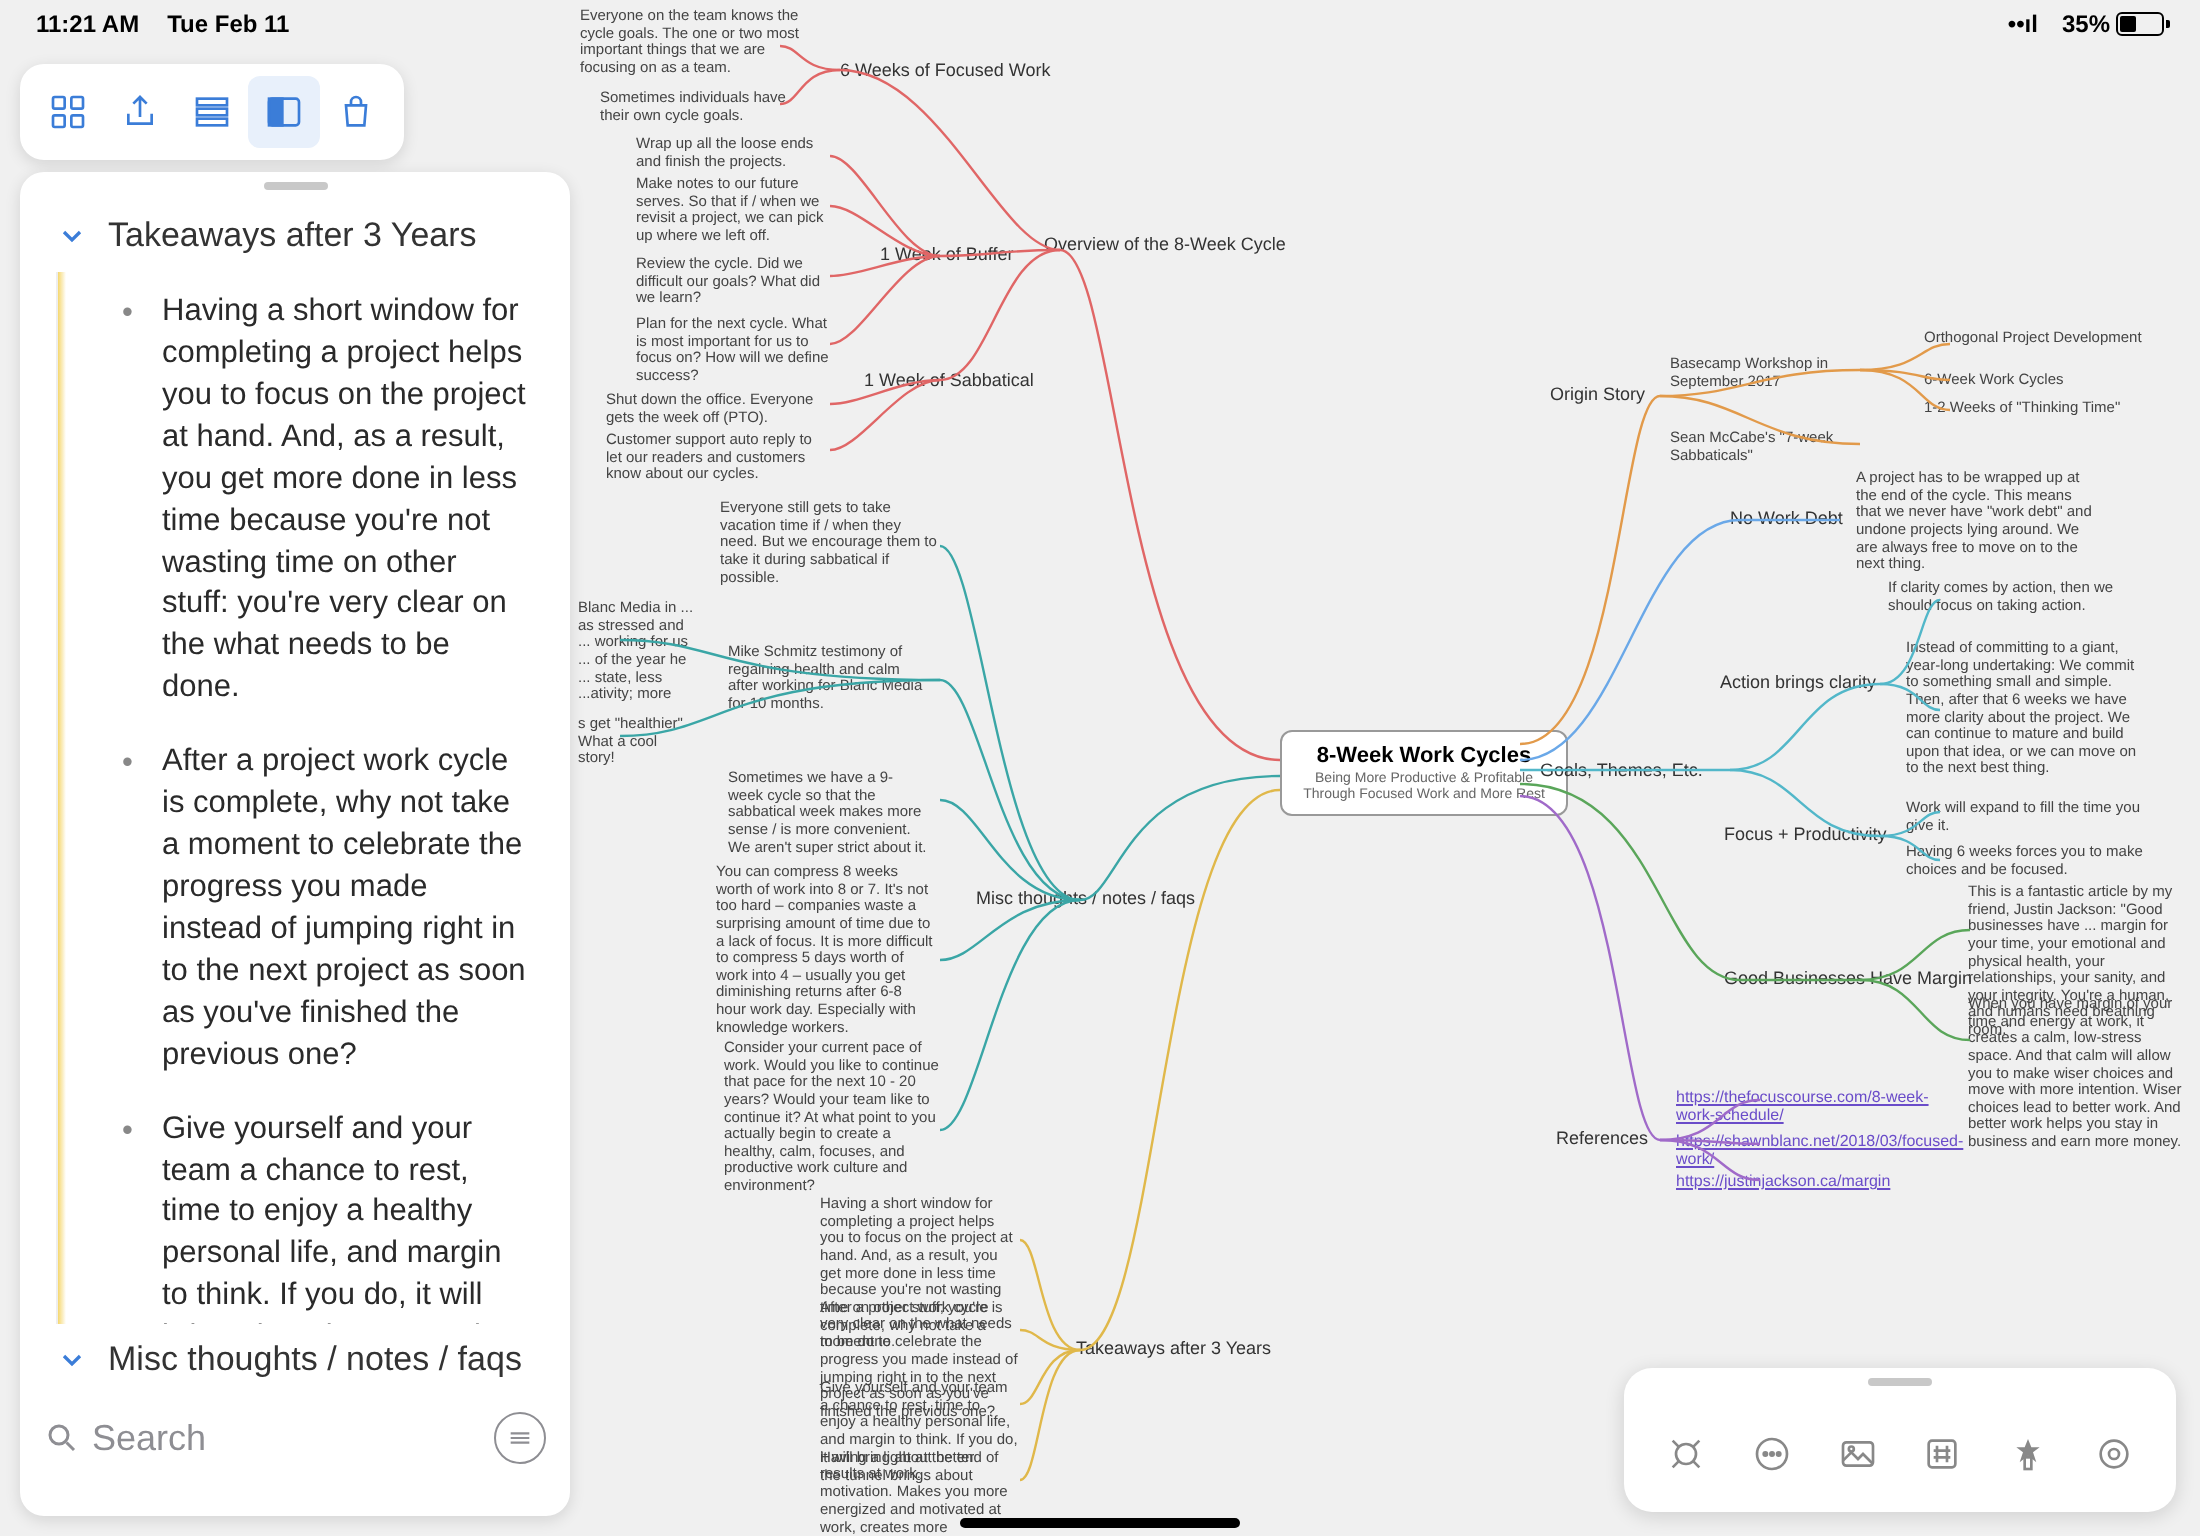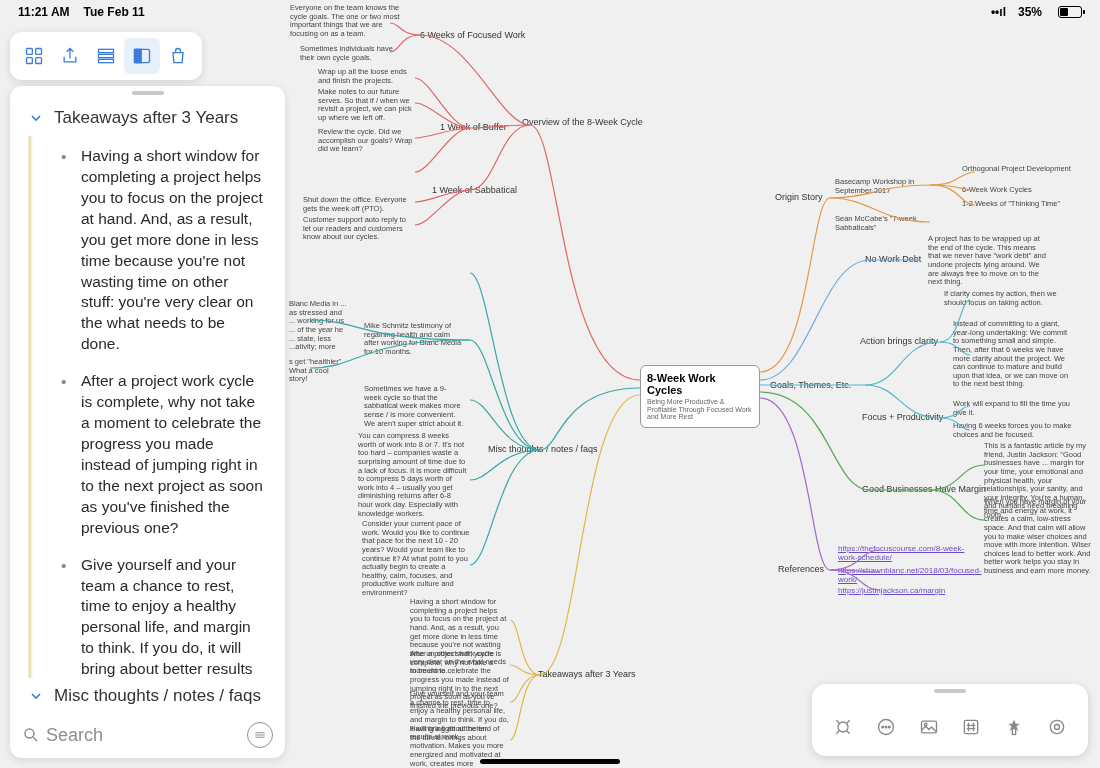--- a/index.html
+++ b/index.html
@@ -1,46 +1,46 @@
 <!DOCTYPE html>
 <html><head>
 <meta charset="utf-8">
 <style>
 *{margin:0;padding:0;box-sizing:border-box;font-family:-apple-system,BlinkMacSystemFont,sans-serif}
 body{width:1100px;height:768px;background:#f0f0f0;position:relative;overflow:hidden}
 .statusbar{position:absolute;top:0;left:0;right:0;height:24px;display:flex;justify-content:space-between;align-items:center;padding:0 18px;font-size:12px;font-weight:600;z-index:100}
 .statusbar .left{display:flex;gap:14px}
 .statusbar .right{display:flex;gap:6px;align-items:flex-end}
-.battery{display:inline-flex;align-items:center;gap:16px}
+.battery{display:inline-flex;align-items:center;gap:3px}
 .battery-shell{width:24px;height:12px;border:1.5px solid #000;border-radius:3px;position:relative;display:inline-block}
 .battery-shell::after{content:"";position:absolute;right:-4px;top:3px;width:2px;height:4px;background:#000;border-radius:0 1px 1px 0}
 .battery-fill{position:absolute;left:1px;top:1px;bottom:1px;width:35%;background:#000;border-radius:1px}
 .toolbox{position:absolute;top:32px;left:10px;background:#fff;border-radius:12px;box-shadow:0 2px 8px rgba(0,0,0,.12);display:flex;padding:6px;gap:0;z-index:50}
 .toolbox .tb{width:36px;height:36px;display:flex;align-items:center;justify-content:center;border-radius:6px;cursor:pointer;color:#3b7dd8}
 .toolbox .tb svg{width:20px;height:20px;stroke:#3b7dd8;fill:none;stroke-width:1.6}
 .toolbox .tb.sel{background:#e8f0fb}
 .sidepanel{position:absolute;top:86px;left:10px;width:275px;bottom:10px;background:#fff;border-radius:12px;box-shadow:0 2px 8px rgba(0,0,0,.12);display:flex;flex-direction:column;z-index:50;overflow:hidden}
 .sidepanel .drag{height:14px;display:flex;align-items:center;justify-content:center}
 .sidepanel .drag span{width:32px;height:4px;background:#c8c8c8;border-radius:2px}
 .colsec{display:flex;align-items:center;gap:10px;padding:8px 18px;cursor:pointer}
 .colsec svg{width:16px;height:16px;stroke:#3b7dd8;fill:none;stroke-width:2.5}
 .colsec .ttl{font-size:17px;color:#333}
 .sidecontent{flex:1;overflow-y:auto;padding:4px 10px 6px 10px;border-left:1px solid #eee;margin-left:18px;position:relative}
 .sidecontent::before{content:"";position:absolute;left:0;top:0;bottom:0;width:4px;background:linear-gradient(to right,#f5d76e,#fff0)}
 .note{padding:6px 10px 10px 42px;font-size:15.5px;line-height:1.35;color:#2a2a2a;position:relative}
 .note::before{content:"•";position:absolute;left:22px;top:7px;color:#888}
 .note b{font-weight:400}
-.searchbar{padding:8px 12px 10px;display:flex;align-items:center;gap:8px}
+.searchbar{padding:8px 12px 26px;display:flex;align-items:center;gap:8px}
 .searchin{flex:1;display:flex;align-items:center;gap:6px;color:#8e8e93;font-size:18px}
 .searchin svg{width:18px;height:18px;stroke:#8e8e93;fill:none;stroke-width:2}
 .rcirc{width:26px;height:26px;border:1.5px solid #8e8e93;border-radius:50%;display:flex;align-items:center;justify-content:center}
 .rcirc svg{width:14px;height:14px;stroke:#8e8e93;fill:none;stroke-width:1.8}
 .canvas{position:absolute;top:0;left:0;right:0;bottom:0;z-index:1}
 .cnode{position:absolute;font-size:7.5px;line-height:1.15;color:#444;max-width:130px}
-.central{position:absolute;left:640px;top:365px;width:120px;background:#fff;border:1px solid #999;border-radius:6px;padding:6px;text-align:left;font-size:10px}
+.central{position:absolute;left:640px;top:365px;width:144px;background:#fff;border:1px solid #999;border-radius:6px;padding:6px;text-align:center;font-size:10px}
 .central .t1{font-weight:700;font-size:11px;margin-bottom:2px}
 .central .t2{font-size:7px;color:#666;line-height:1.1}
 .mlabel{position:absolute;font-size:9px;color:#333}
 .bottombar{position:absolute;bottom:12px;right:12px;width:276px;height:72px;background:#fff;border-radius:14px;box-shadow:0 2px 10px rgba(0,0,0,.14);z-index:50;display:flex;flex-direction:column}
 .bottombar .drag{height:14px;display:flex;align-items:center;justify-content:center}
 .bottombar .drag span{width:32px;height:4px;background:#c8c8c8;border-radius:2px}
 .bottombar .icons{flex:1;display:flex;align-items:center;justify-content:space-around;padding:0 10px}
 .bottombar .icons .ic{width:30px;height:30px;display:flex;align-items:center;justify-content:center;cursor:pointer}
 .bottombar svg{width:20px;height:20px;stroke:#888;fill:none;stroke-width:1.6}
 .homebar{position:absolute;bottom:4px;left:50%;transform:translateX(-50%);width:140px;height:5px;background:#000;border-radius:3px;z-index:200}
@@ -217,24 +217,26 @@
   <div class="mlabel" style="left:860px;top:336px">Action brings clarity</div>
   <div class="mlabel" style="left:770px;top:380px">Goals, Themes, Etc.</div>
   <div class="mlabel" style="left:862px;top:412px">Focus + Productivity</div>
   <div class="mlabel" style="left:862px;top:484px">Good Businesses Have Margin</div>
   <div class="mlabel" style="left:778px;top:564px">References</div>
 
   <div class="cnode" style="left:290px;top:4px;max-width:110px">Everyone on the team knows the cycle goals. The one or two most important things that we are focusing on as a team.</div>
   <div class="cnode" style="left:300px;top:45px;max-width:100px">Sometimes individuals have their own cycle goals.</div>
   <div class="cnode" style="left:318px;top:68px;max-width:100px">Wrap up all the loose ends and finish the projects.</div>
   <div class="cnode" style="left:318px;top:88px;max-width:100px">Make notes to our future serves. So that if / when we revisit a project, we can pick up where we left off.</div>
-  <div class="cnode" style="left:318px;top:128px;max-width:100px">Review the cycle. Did we accomplish our goals? Wrap did we learn?</div>
+  <div class="cnode" style="left:318px;top:128px;max-width:100px">Review the cycle. Did we difficult our goals? What did we learn?</div>
+  <div class="cnode" style="left:318px;top:158px;max-width:100px">Plan for the next cycle. What is most important for us to focus on? How will we define success?</div>
   <div class="cnode" style="left:303px;top:196px;max-width:110px">Shut down the office. Everyone gets the week off (PTO).</div>
   <div class="cnode" style="left:303px;top:216px;max-width:110px">Customer support auto reply to let our readers and customers know about our cycles.</div>
 
+  <div class="cnode" style="left:360px;top:250px;max-width:110px">Everyone still gets to take vacation time if / when they need. But we encourage them to take it during sabbatical if possible.</div>
   <div class="cnode" style="left:289px;top:300px;max-width:60px">Blanc Media in ... as stressed and ... working for us ... of the year he ... state, less ...ativity; more</div>
   <div class="cnode" style="left:289px;top:358px;max-width:60px">s get "healthier" What a cool story!</div>
   <div class="cnode" style="left:364px;top:322px;max-width:100px">Mike Schmitz testimony of regaining health and calm after working for Blanc Media for 10 months.</div>
   <div class="cnode" style="left:364px;top:385px;max-width:100px">Sometimes we have a 9-week cycle so that the sabbatical week makes more sense / is more convenient. We aren't super strict about it.</div>
   <div class="cnode" style="left:358px;top:432px;max-width:110px">You can compress 8 weeks worth of work into 8 or 7. It's not too hard – companies waste a surprising amount of time due to a lack of focus. It is more difficult to compress 5 days worth of work into 4 – usually you get diminishing returns after 6-8 hour work day. Especially with knowledge workers.</div>
   <div class="cnode" style="left:362px;top:520px;max-width:110px">Consider your current pace of work. Would you like to continue that pace for the next 10 - 20 years? Would your team like to continue it? At what point to you actually begin to create a healthy, calm, focuses, and productive work culture and environment?</div>
 
   <div class="cnode" style="left:410px;top:598px;max-width:100px">Having a short window for completing a project helps you to focus on the project at hand. And, as a result, you get more done in less time because you're not wasting time on other stuff; you're very clear on the what needs to be done.</div>
   <div class="cnode" style="left:410px;top:650px;max-width:100px">After a project work cycle is complete, why not take a moment to celebrate the progress you made instead of jumping right in to the next project as soon as you've finished the previous one?</div>
   <div class="cnode" style="left:410px;top:690px;max-width:100px">Give yourself and your team a chance to rest, time to enjoy a healthy personal life, and margin to think. If you do, it will bring about better results at work.</div>

